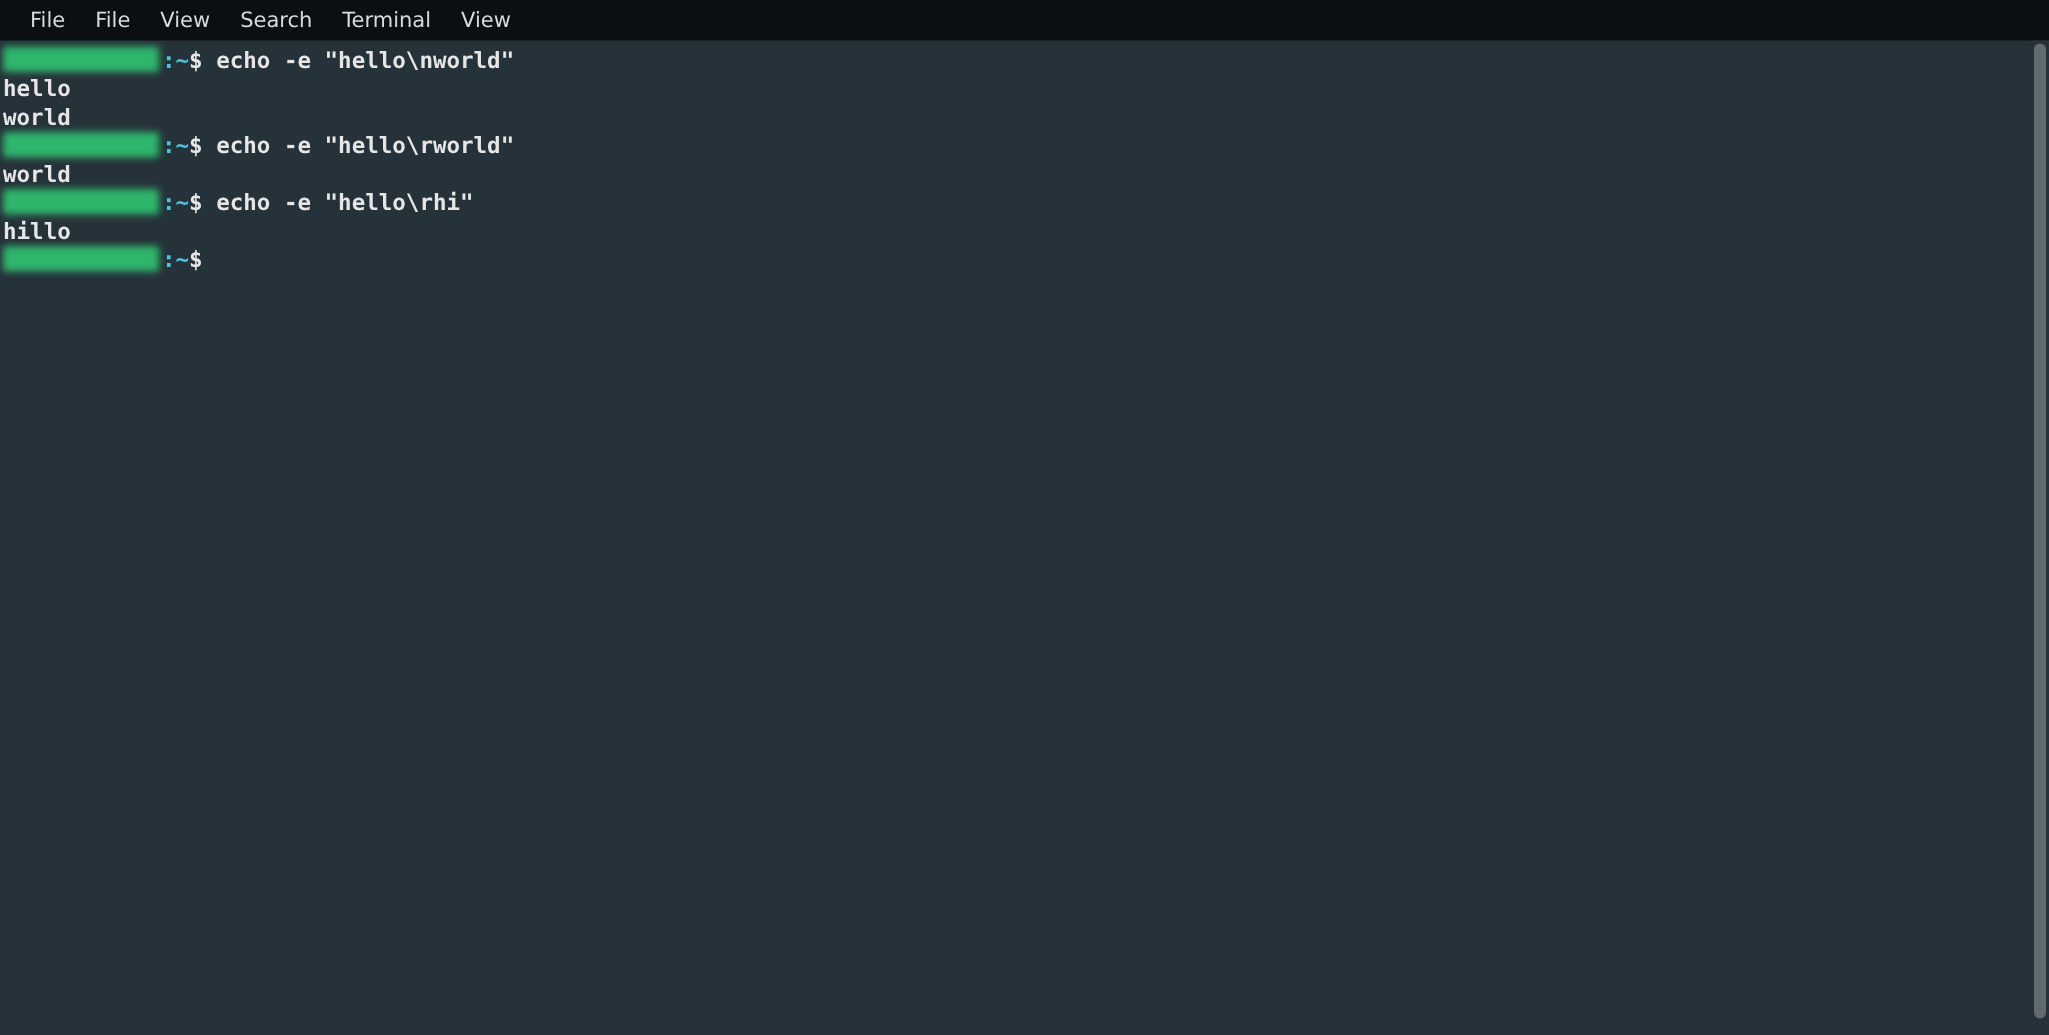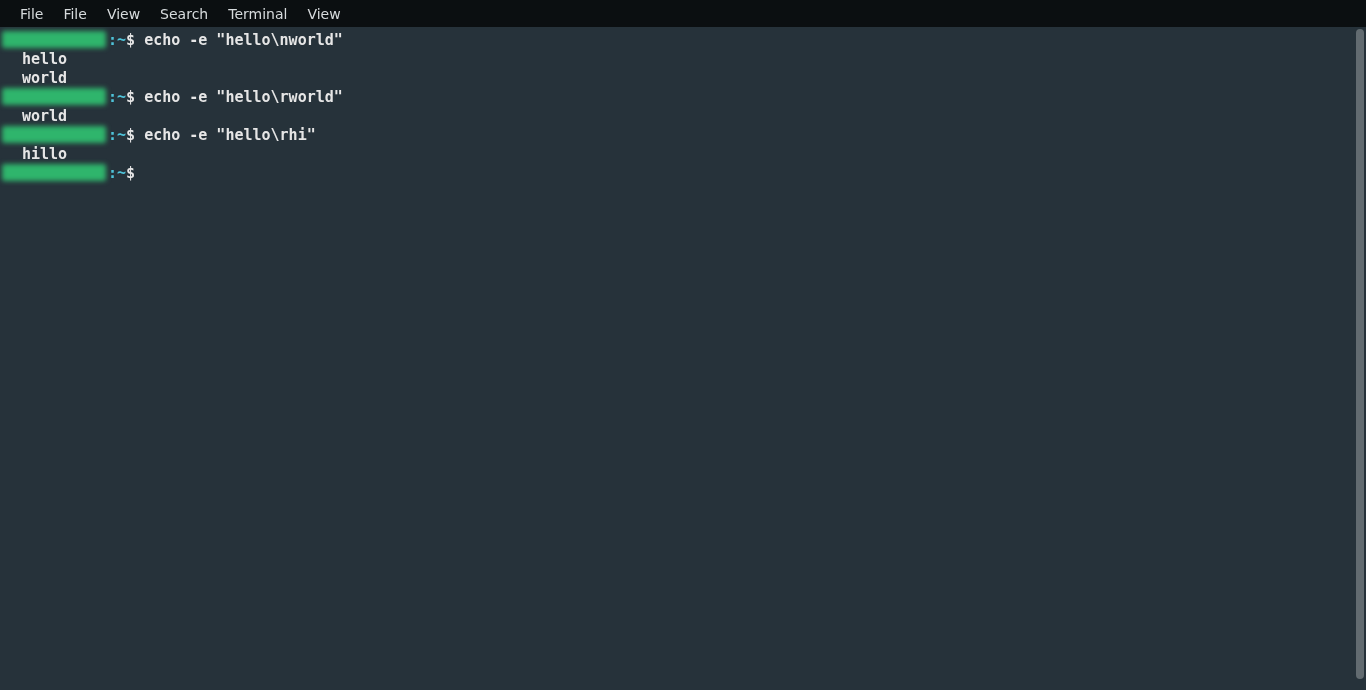--- a/index.html
+++ b/index.html
@@ -57,21 +57,21 @@
     height: 17px;
     vertical-align: -3px;
     background: #2fb56c;
     border-radius: 2px;
     filter: blur(2.5px);
     margin-right: 2px;
   }
   .prompt-path { color: #4fc3d9; }
   .prompt-dollar { color: #e6e6e6; }
   .cmd { color: #e6e6e6; }
-  .output { color: #e6e6e6; margin-left: 20px; }
+  .output { color: #e6e6e6; }
   .scrollbar {
     flex: 0 0 12px;
     background: #26323a;
     position: relative;
   }
   .scrollbar .thumb {
     position: absolute;
     top: 2px;
     left: 2px;
     right: 2px;

